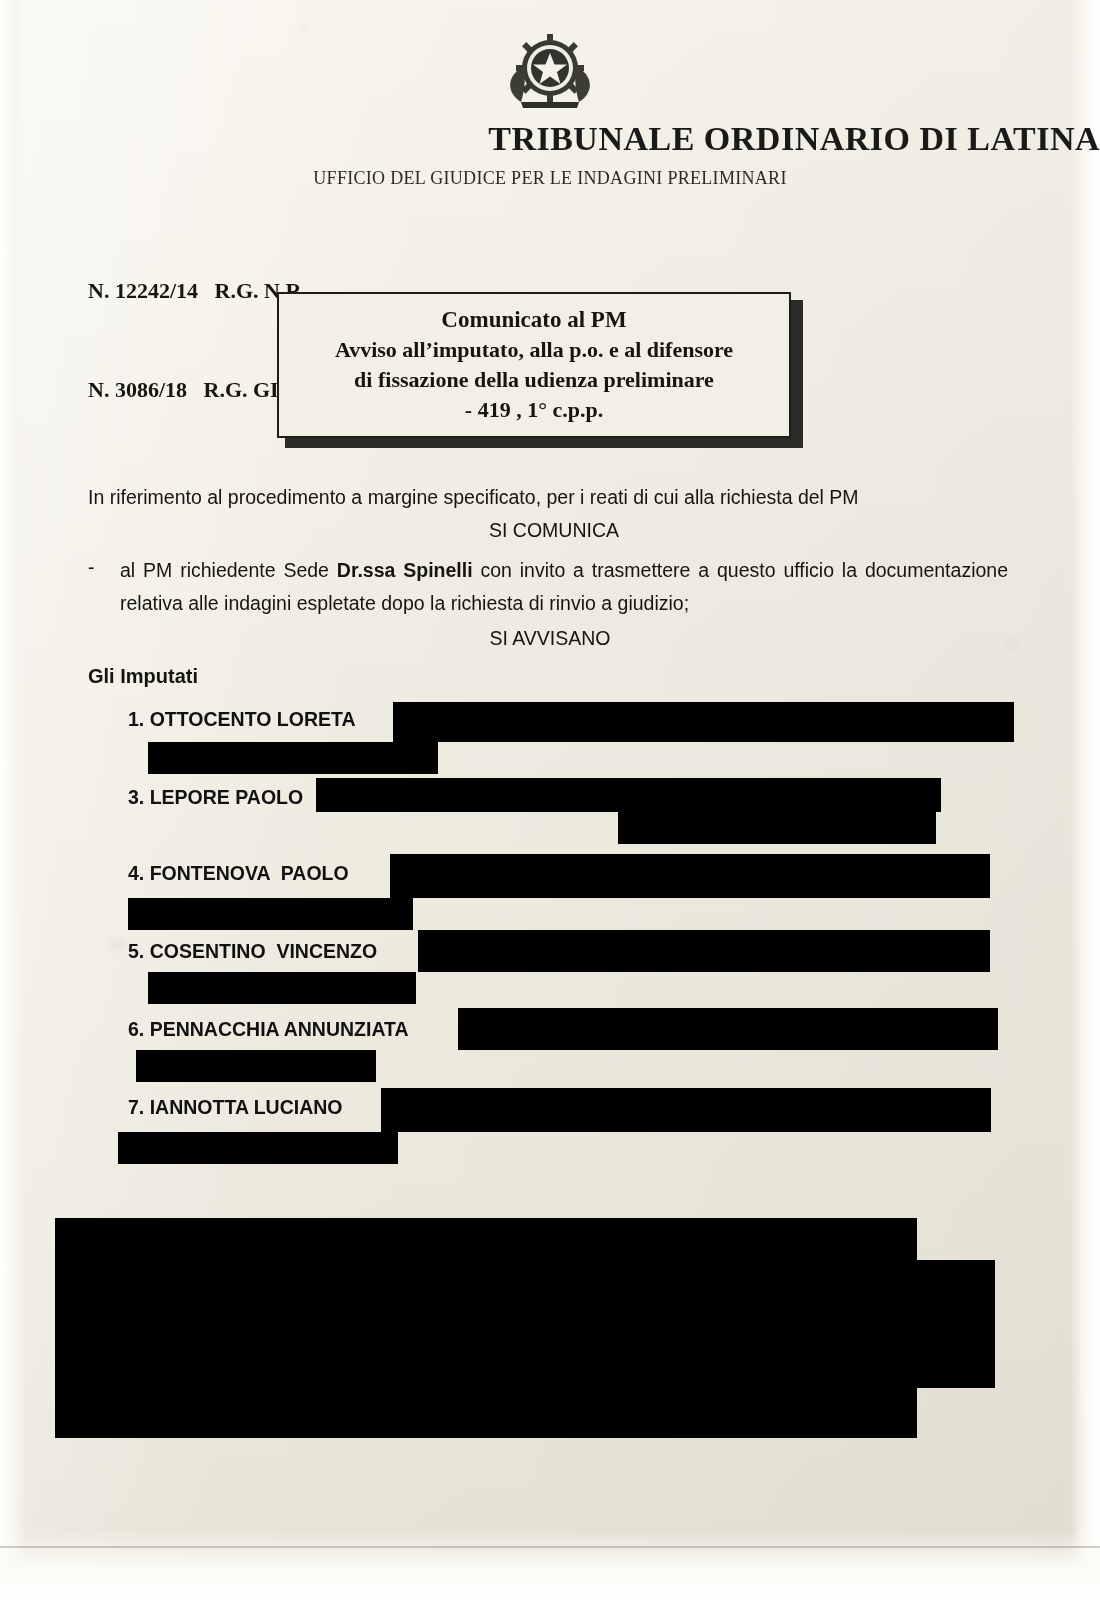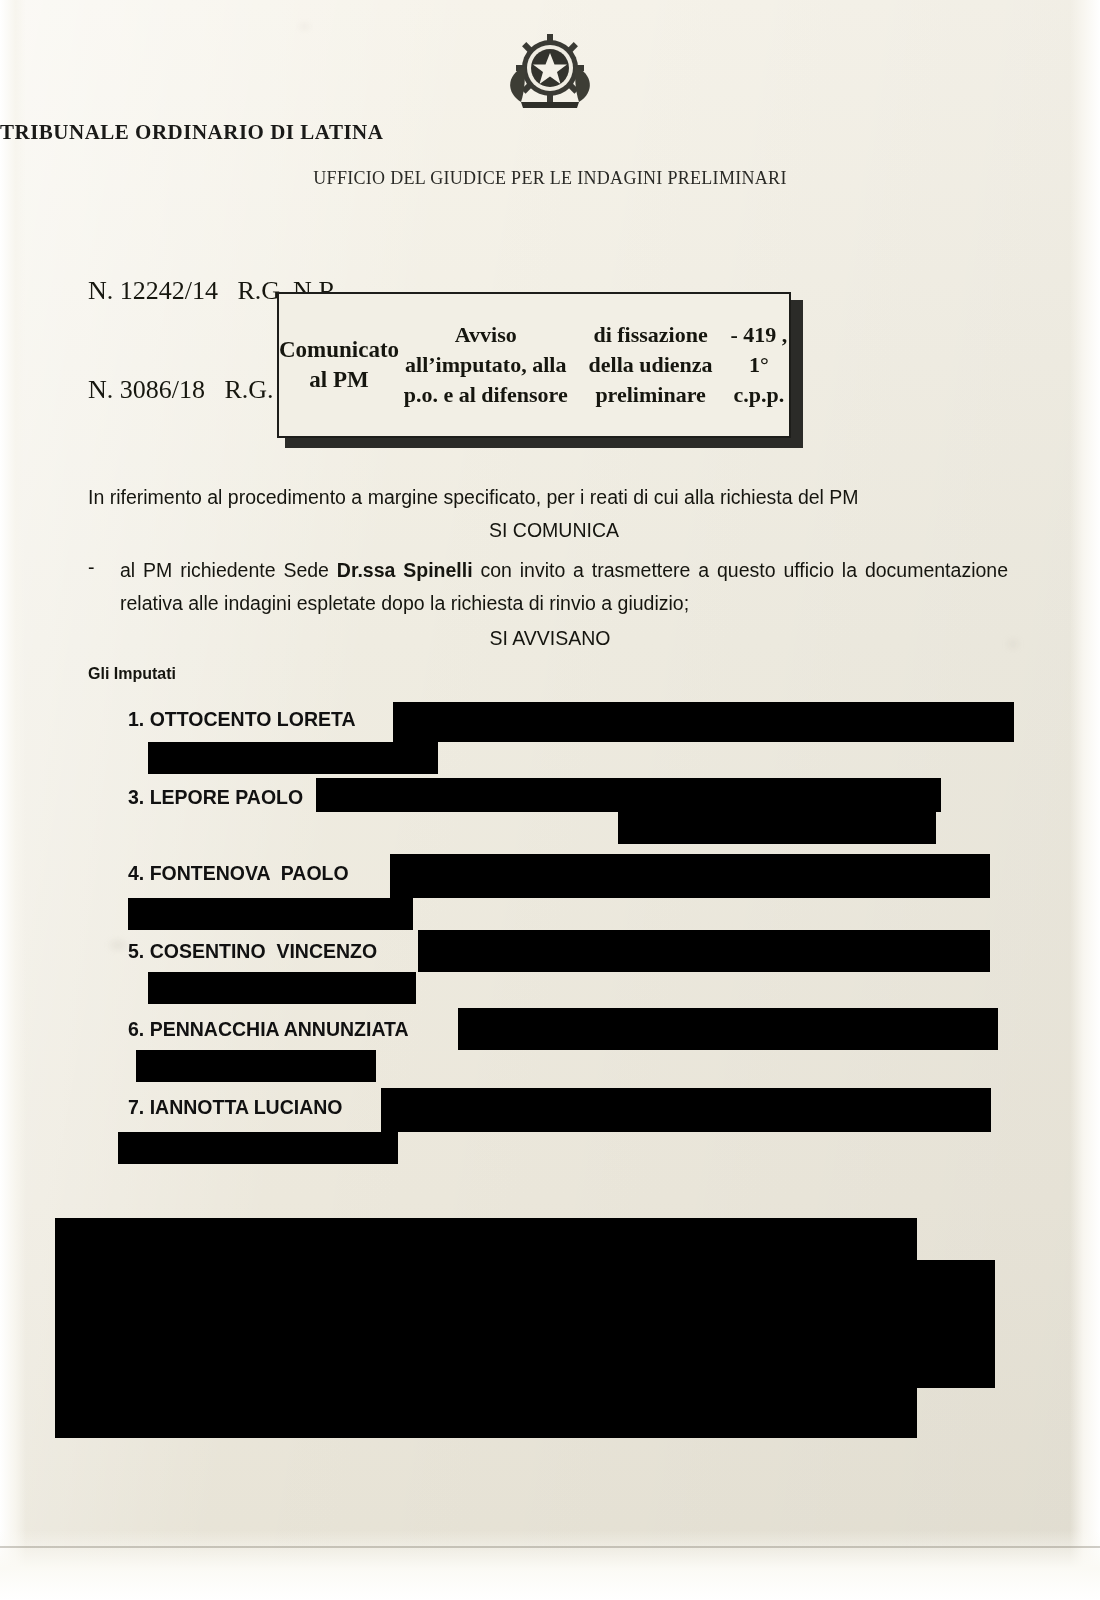--- a/index.html
+++ b/index.html
@@ -61,24 +61,24 @@
     width: 110px;
     height: 85px;
     z-index: 5;
   }
 
   
   .doc-title {
     position: absolute;
     left: 0; right: 0;
     top: 120px;
-    text-align: left;
+    text-align: right;
     font-family: "Liberation Serif", serif;
     font-weight: bold;
-    font-size: 21px;
+    font-size: 34px;
     letter-spacing: 0.5px;
     color: #1a1a18;
     z-index: 5;
   }
   .doc-subtitle {
     position: absolute;
     left: 0; right: 0;
     top: 168px;
     text-align: center;
     font-family: "Liberation Serif", serif;
@@ -86,22 +86,22 @@
     letter-spacing: 0.3px;
     color: #2a2a26;
     z-index: 5;
   }
 
   .reg-lines {
     position: absolute;
     left: 88px;
     top: 208px;
     font-family: "Liberation Serif", serif;
-    font-weight: normal;
-    font-size: 26px;
+    font-weight: bold;
+    font-size: 22px;
     line-height: 33px;
     color: #17170f;
     z-index: 5;
     white-space: pre;
   }
 
   
   .notice-shadow {
     position: absolute;
     left: 285px;
@@ -115,21 +115,21 @@
     position: absolute;
     left: 277px;
     top: 292px;
     width: 514px;
     height: 146px;
     border: 2px solid #1d1d1a;
     background: #f2efe5;
     z-index: 5;
     box-sizing: border-box;
     display: flex;
-    flex-direction: row;
+    flex-direction: column;
     align-items: center;
     justify-content: center;
     text-align: center;
     font-family: "Liberation Serif", serif;
     font-weight: bold;
     color: #16160f;
   }
   .notice-box div { line-height: 30px; font-size: 22px; }
   .notice-box .l1 { font-size: 23px; }
 
@@ -170,21 +170,21 @@
   .c-avvisano {
     left: 88px;
     top: 627px;
     width: 924px;
     font-size: 19.5px;
     text-align: center;
   }
   .h-imputati {
     left: 88px;
     top: 665px;
-    font-size: 16px;
+    font-size: 20px;
     font-weight: bold;
   }
   .strong { font-weight: bold; }
 
   
   .accused-list {
     position: absolute;
     left: 128px;
     top: 702px;
     width: 900px;

